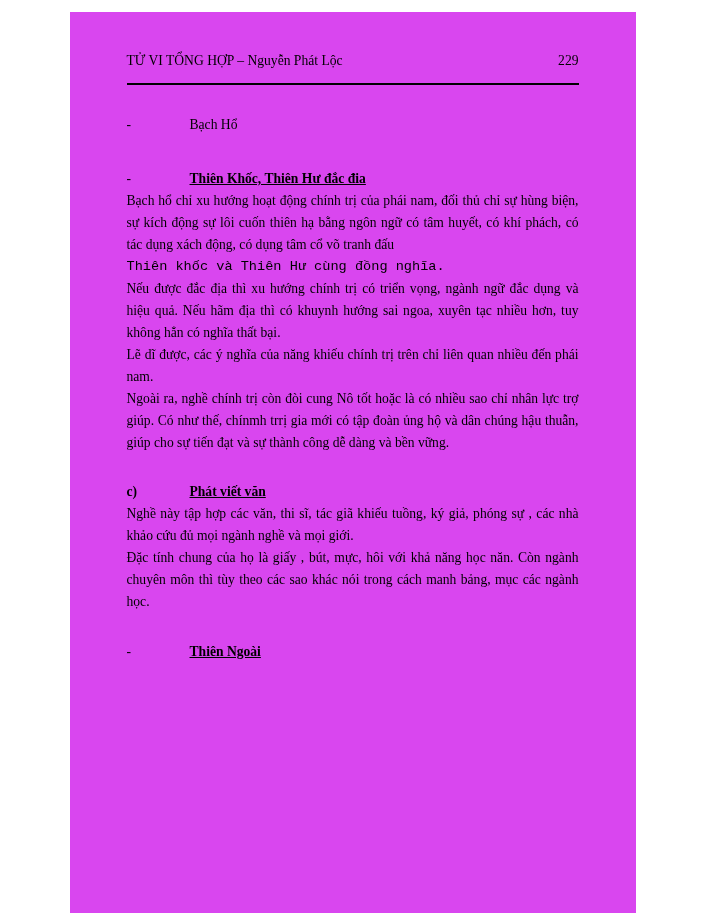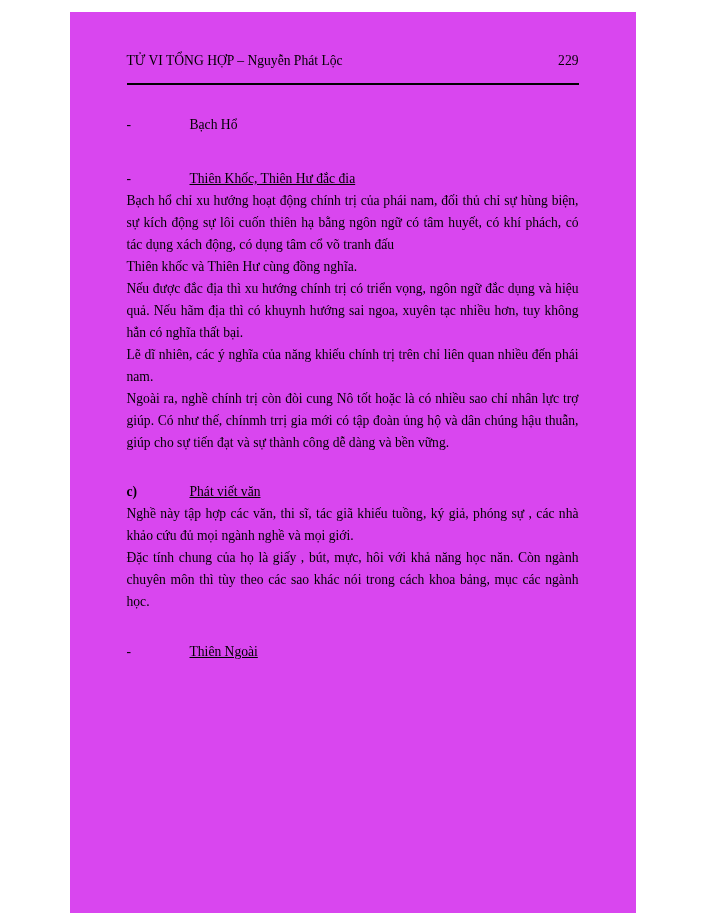--- a/index.html
+++ b/index.html
@@ -24,27 +24,27 @@
     margin-bottom: 11px;
   }
   .rule {
     border: none;
     border-top: 2px solid #000000;
     margin: 0 0 3px 0;
   }
   p.para { margin: 0; text-align: justify; }
   .hang { display: flex; text-align: left; }
   .hang .marker { width: 63px; flex: none; }
-  .bu { font-weight: normal; text-decoration: underline; }
+  .bu { font-weight: bold; text-decoration: underline; }
   .iu { font-style: italic; text-decoration: underline; font-weight: bold; }
   .mt-p1  { margin-top: 3px; }
   .mt-li1 { margin-top: 29px; }
   .mt-li2 { margin-top: 32px; }
   .mt-p2  { margin-top: 27px; }
-  .mt-p3  { margin-top: 29px; }
+  .mt-p3  { margin-top: 29px; font-family: Liberation Mono, monospace; }
   .mt-p4  { margin-top: 5px; }
   .mt-p5  { margin-top: 23px; }
   .mt-p6  { margin-top: 32px; }
   .mt-hc  { margin-top: 27px; }
   .mt-p7  { margin-top: 31px; }
   .mt-p8  { margin-top: 20px; }
   .mt-li3 { margin-top: 28px; }
 </style>
 </head>
 <body>
@@ -66,33 +66,33 @@
 
   <div class="hang mt-li2">
     <span class="marker">-</span>
     <span class="bu">Thiên Khốc, Thiên Hư đắc đia</span>
   </div>
 
   <p class="para mt-p2">Bạch hổ chỉ xu hướng hoạt động chính trị của phái nam, đối thủ chỉ sự hùng biện, sự kích động sự lôi cuốn thiên hạ bằng ngôn ngữ có tâm huyết, có khí phách, có tác dụng xách động, có dụng tâm cổ võ tranh đấu</p>
 
   <p class="para mt-p3">Thiên khốc và Thiên Hư cùng đồng nghĩa.</p>
 
-  <p class="para mt-p4">Nếu được đắc địa thì xu hướng chính trị có triển vọng, ngôn ngữ đắc dụng và hiệu quả. Nếu hãm địa thì có khuynh hướng sai ngoa, xuyên tạc nhiều hơn, tuy không hẳn có nghĩa thất bại.</p>
+  <p class="para mt-p4">Nếu được đắc địa thì xu hướng chính trị có triển vọng, ngành ngữ đắc dụng và hiệu quả. Nếu hãm địa thì có khuynh hướng sai ngoa, xuyên tạc nhiều hơn, tuy không hẳn có nghĩa thất bại.</p>
 
-  <p class="para mt-p5">Lẽ dĩ nhiên, các ý nghĩa của năng khiếu chính trị trên chỉ liên quan nhiều đến phái nam.</p>
+  <p class="para mt-p5">Lẽ dĩ được, các ý nghĩa của năng khiếu chính trị trên chỉ liên quan nhiều đến phái nam.</p>
 
   <p class="para mt-p6">Ngoài ra, nghề chính trị còn đòi cung Nô tốt hoặc là có nhiều sao chỉ nhân lực trợ giúp. Có như thế, chínmh trrị gia mới có tập đoàn ủng hộ và dân chúng hậu thuẫn, giúp cho sự tiến đạt và sự thành công dễ dàng và bền vững.</p>
 
   <div class="hang mt-hc">
     <span class="marker" style="font-weight:bold">c)</span>
     <span class="bu">Phát viết văn</span>
   </div>
 
   <p class="para mt-p7">Nghề này tập hợp các văn, thi sĩ, tác giã khiếu tuồng, ký giả, phóng sự , các nhà khảo cứu đủ mọi ngành nghề và mọi giới.</p>
 
-  <p class="para mt-p8">Đặc tính chung của họ là giấy , bút, mực, hôi với khả năng học năn. Còn ngành chuyên môn thì tùy theo các sao khác nói trong cách khoa bảng, mục các ngành học.</p>
+  <p class="para mt-p8">Đặc tính chung của họ là giấy , bút, mực, hôi với khả năng học năn. Còn ngành chuyên môn thì tùy theo các sao khác nói trong cách manh bảng, mục các ngành học.</p>
 
   <div class="hang mt-li3">
     <span class="marker">-</span>
     <span class="bu">Thiên Ngoài</span>
   </div>
 
 </div>
 
 </body></html>

